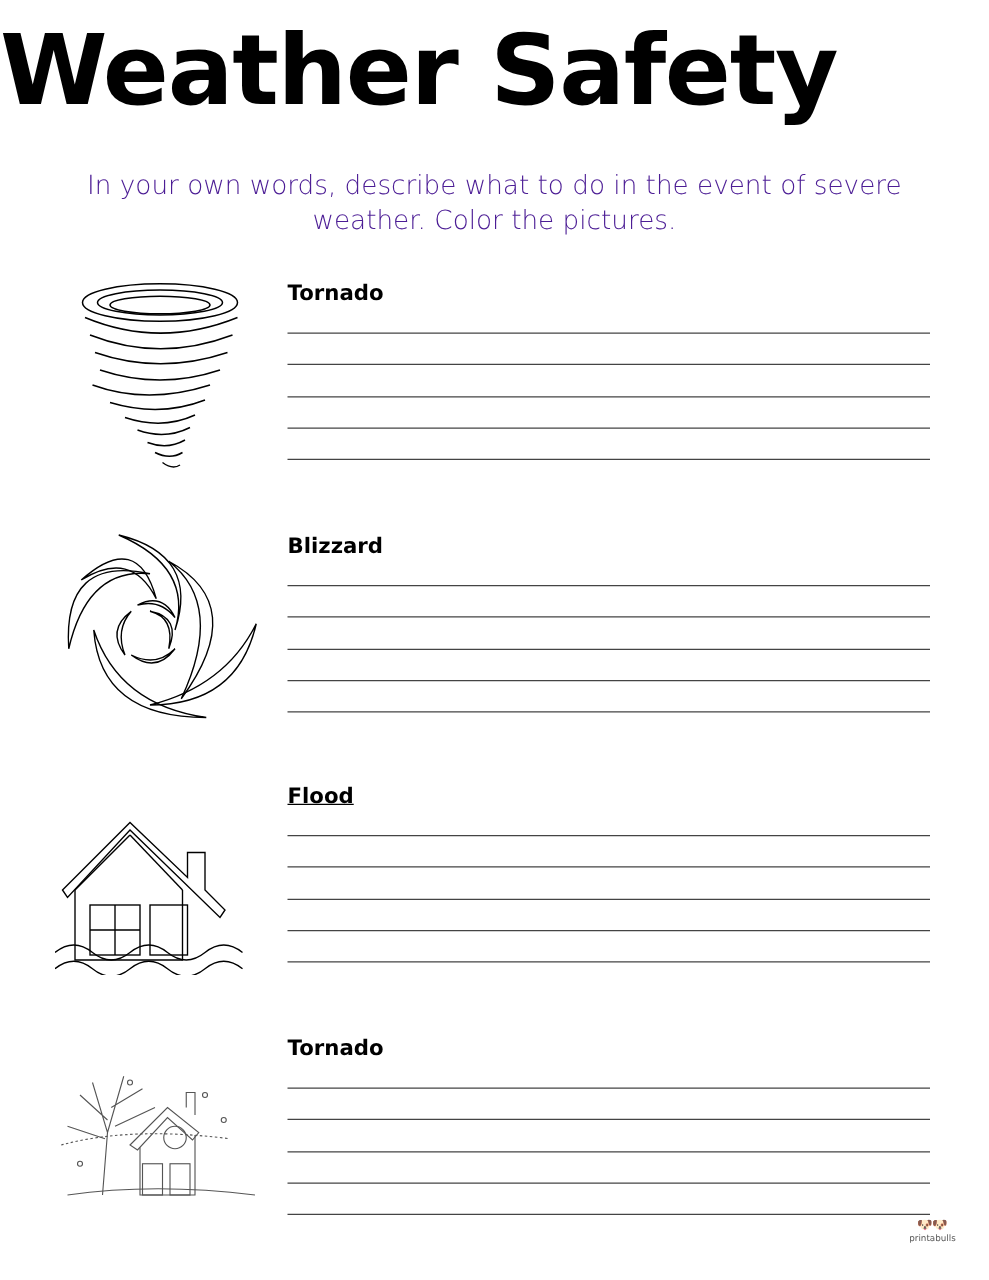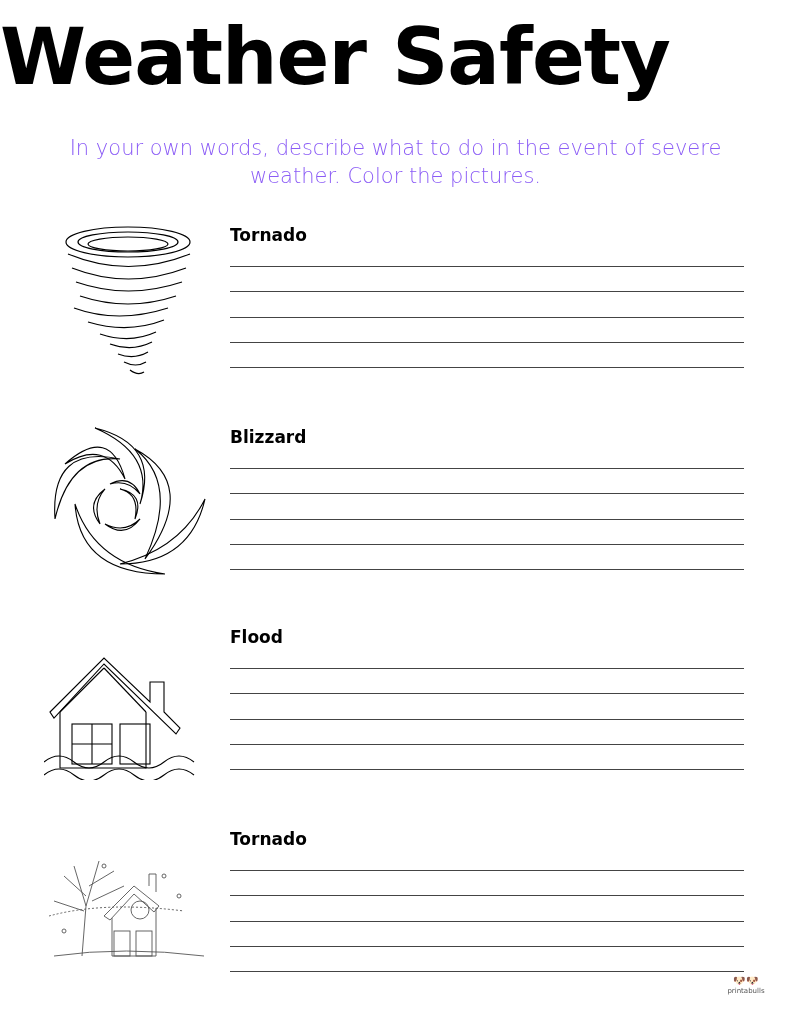--- a/index.html
+++ b/index.html
@@ -1,18 +1,18 @@
 <!DOCTYPE html>
 <html><head>
 <meta charset="utf-8">
 <style>
   html, body { margin: 0; padding: 0; background: #ffffff; }
   body { width: 791px; height: 1024px; position: relative; overflow: hidden; font-family: "DejaVu Sans", sans-serif; color: #000; }
   .title { position: absolute; left: 0; top: 12px; width: 791px; text-align: left; font-size: 78px; font-weight: bold; letter-spacing: -1px; line-height: 90px; }
-  .subtitle { position: absolute; left: 40px; top: 134px; width: 711px; text-align: center; font-size: 21px; line-height: 28px; font-weight: 300; color: #8b5cf6; }
+  .subtitle { position: absolute; left: 40px; top: 134px; width: 711px; text-align: center; font-size: 21px; line-height: 28px; font-weight: 300; color: #4c1d95; }
   .section { position: absolute; left: 0; width: 707px; height: 180px; }
   .section .illus { position: absolute; left: 44px; top: 0; width: 165px; height: 165px; }
   .section .label { position: absolute; left: 230px; top: 0; font-size: 17px; font-weight: bold; line-height: 22px; }
   .section .lines { position: absolute; left: 230px; top: 35px; width: 514px; }
   .section .line { height: 0; border-top: 1.6px solid #444; margin-bottom: 24.3px; }
   .logo { position: absolute; left: 726px; top: 975px; width: 40px; text-align: center; }
   .logo .dogs { font-size: 10px; line-height: 12px; }
   .logo .brand { font-size: 7px; color: #555; line-height: 9px; }
   svg { display: block; }
 </style>
@@ -84,21 +84,21 @@
       <path d="M60 38 L102 82"></path>
       <path d="M16 82 L16 138 L102 138 L102 82"></path>
       <rect x="28" y="94" width="40" height="40"></rect>
       <line x1="48" y1="94" x2="48" y2="134"></line>
       <line x1="28" y1="114" x2="68" y2="114"></line>
       <rect x="76" y="94" width="30" height="40"></rect>
       <path d="M0 132 Q15 120 30 132 T60 132 T90 132 T120 132 T150 132"></path>
       <path d="M0 145 Q15 133 30 145 T60 145 T90 145 T120 145 T150 145"></path>
     </svg>
   </div>
-  <div class="label" style="top:0;">Flood</div>
+  <div class="label" style="top:0;text-decoration:underline;">Flood</div>
   <div class="lines" style="top:42px;">
     <div class="line"></div>
     <div class="line"></div>
     <div class="line"></div>
     <div class="line"></div>
     <div class="line"></div>
   </div>
 </div>
 
 <div class="section" style="top:828px;">

